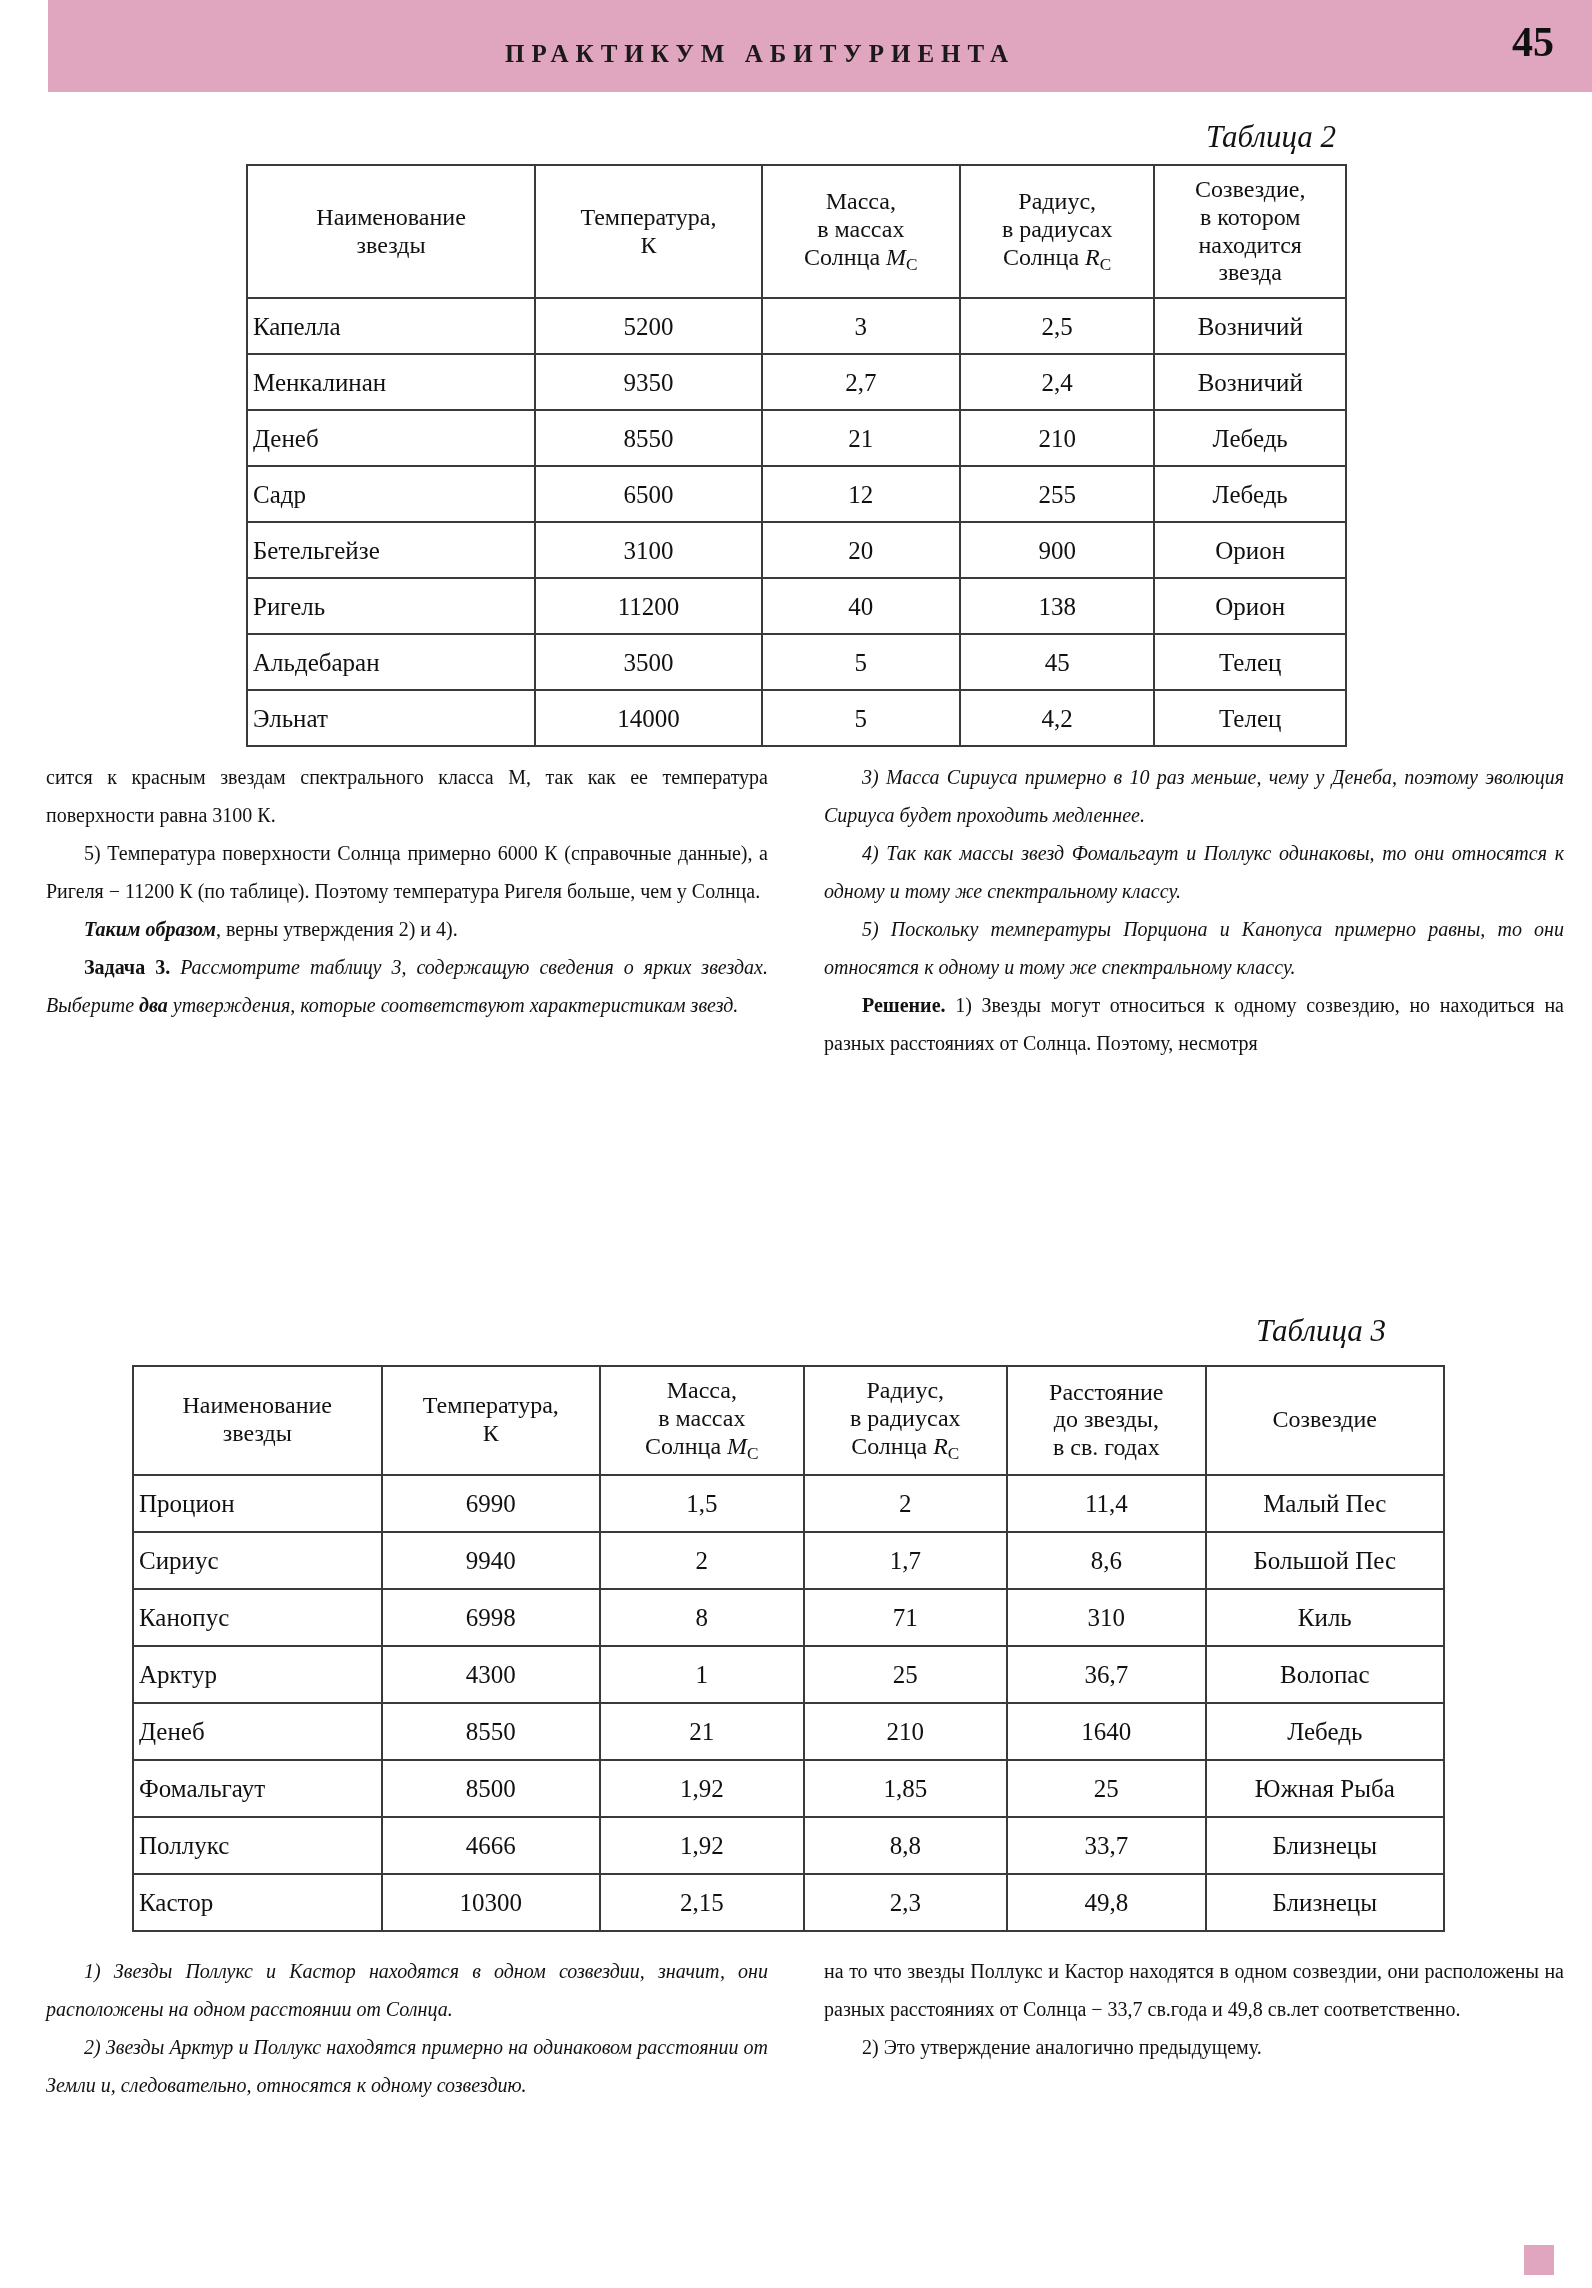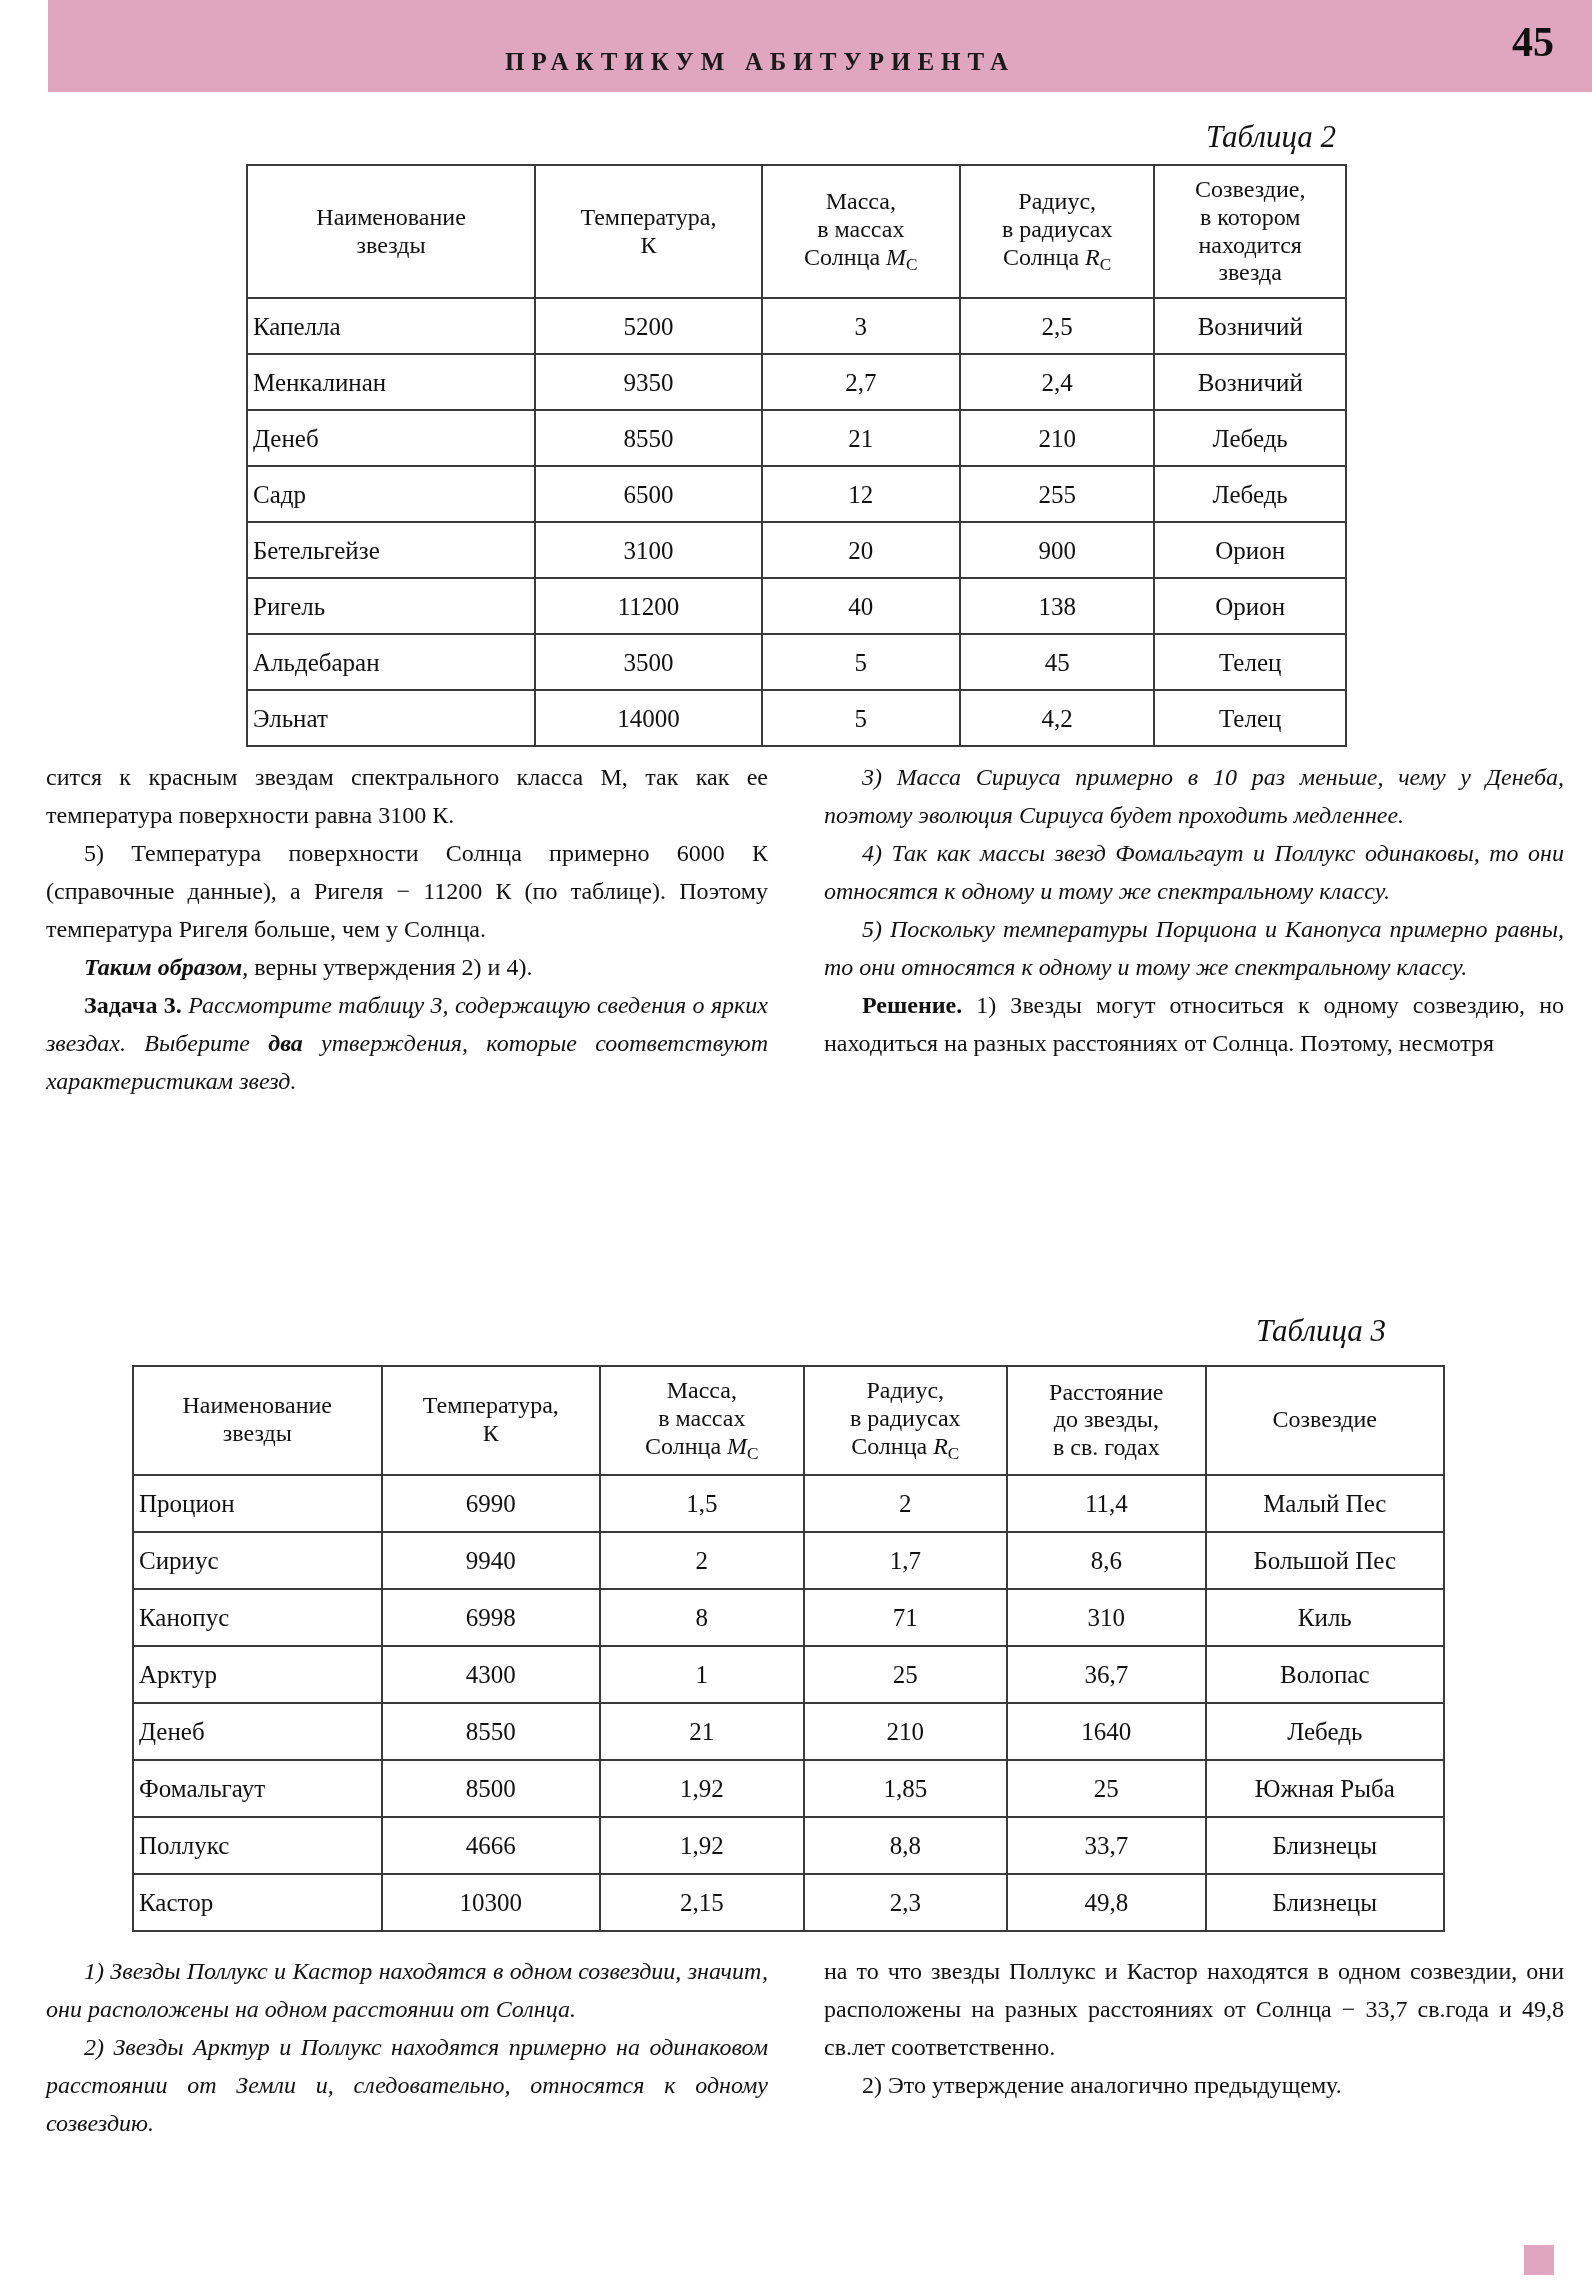--- a/index.html
+++ b/index.html
@@ -21,21 +21,21 @@
     position: absolute;
     left: 48px;
     top: 0;
     width: 1544px;
     height: 92px;
     background: #e0a5bf;
   }
   .header-title {
     position: absolute;
     left: 0;
-    top: 16px;
+    top: 8px;
     width: 1484px;
     height: 92px;
     line-height: 92px;
     text-align: center;
     font-family: "Liberation Serif", "DejaVu Serif", serif;
     font-size: 25px;
     font-weight: bold;
     letter-spacing: 7px;
     color: #1a1a1a;
     padding-right: 60px;
@@ -110,21 +110,21 @@
   #table3 col.c1 { width: 219px; }
   #table3 col.c2 { width: 204px; }
   #table3 col.c3 { width: 204px; }
   #table3 col.c4 { width: 199px; }
   #table3 col.c5 { width: 239px; }
   #table3 tbody td { height: 55px; }
 
   
   .text-col {
     position: absolute;
-    font-size: 24px;
+    font-size: 20px;
     line-height: 38px;
     text-align: justify;
     text-justify: inter-word;
     color: #111;
   }
   .text-col p {
     margin: 0;
   }
   .indent { text-indent: 38px; }
   .italic-par { font-style: italic; }

